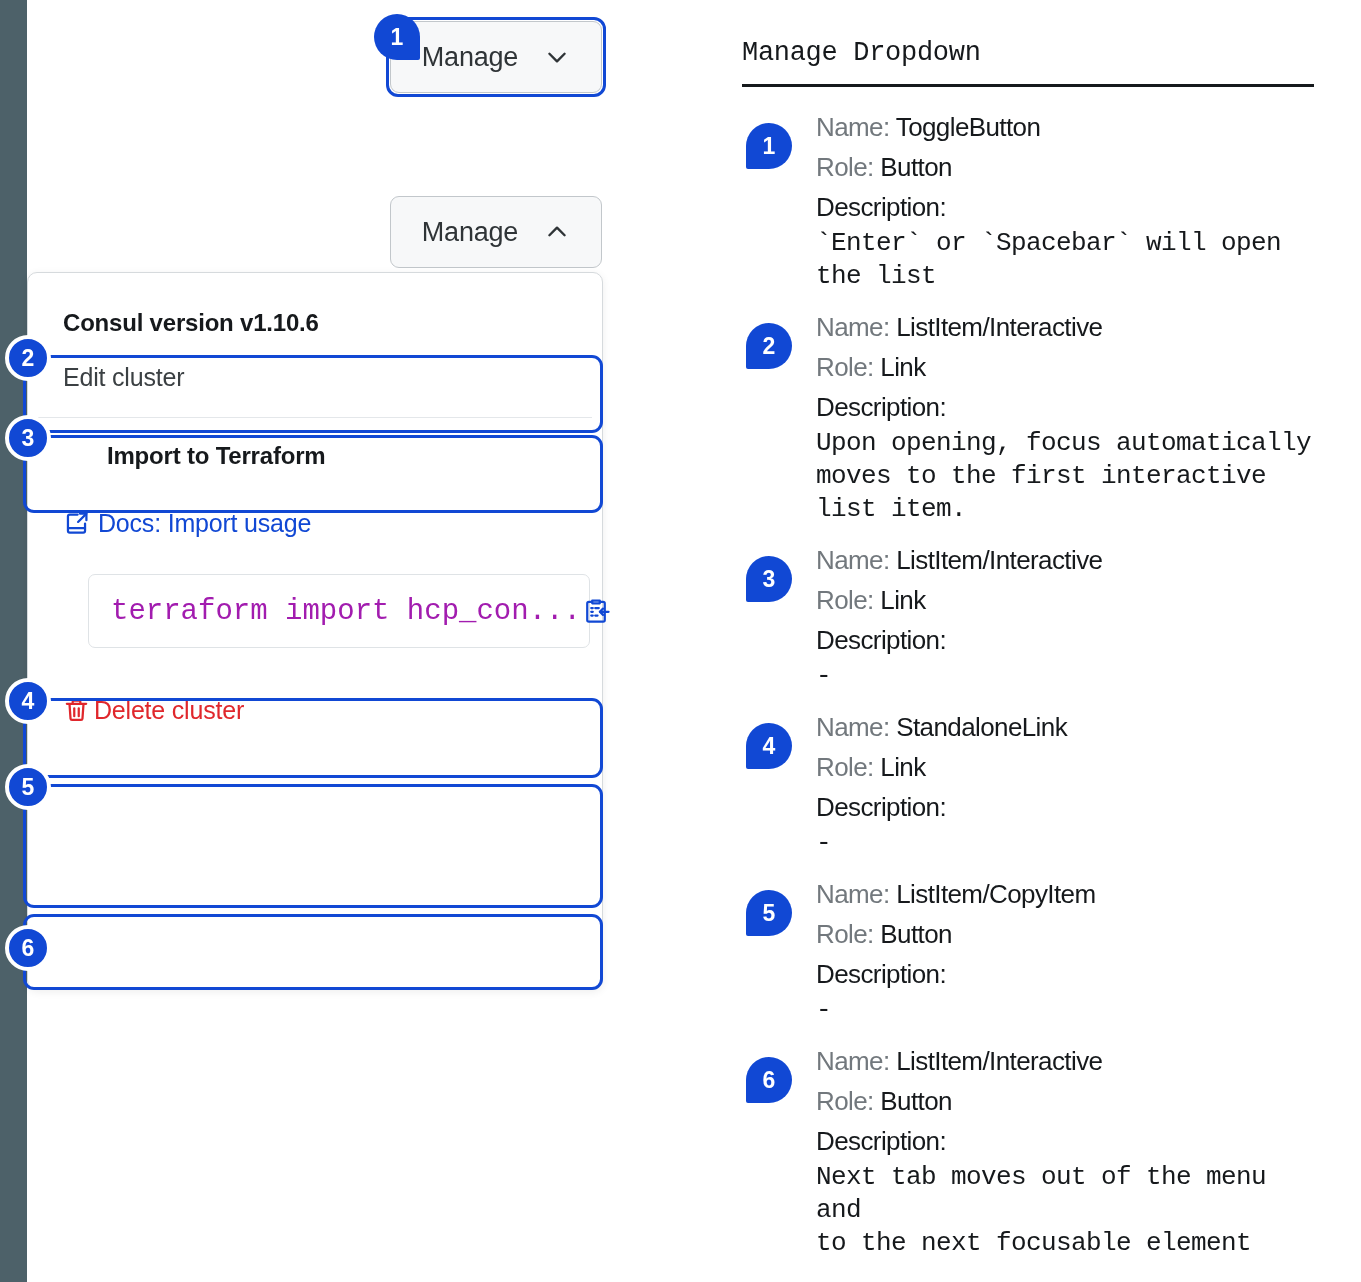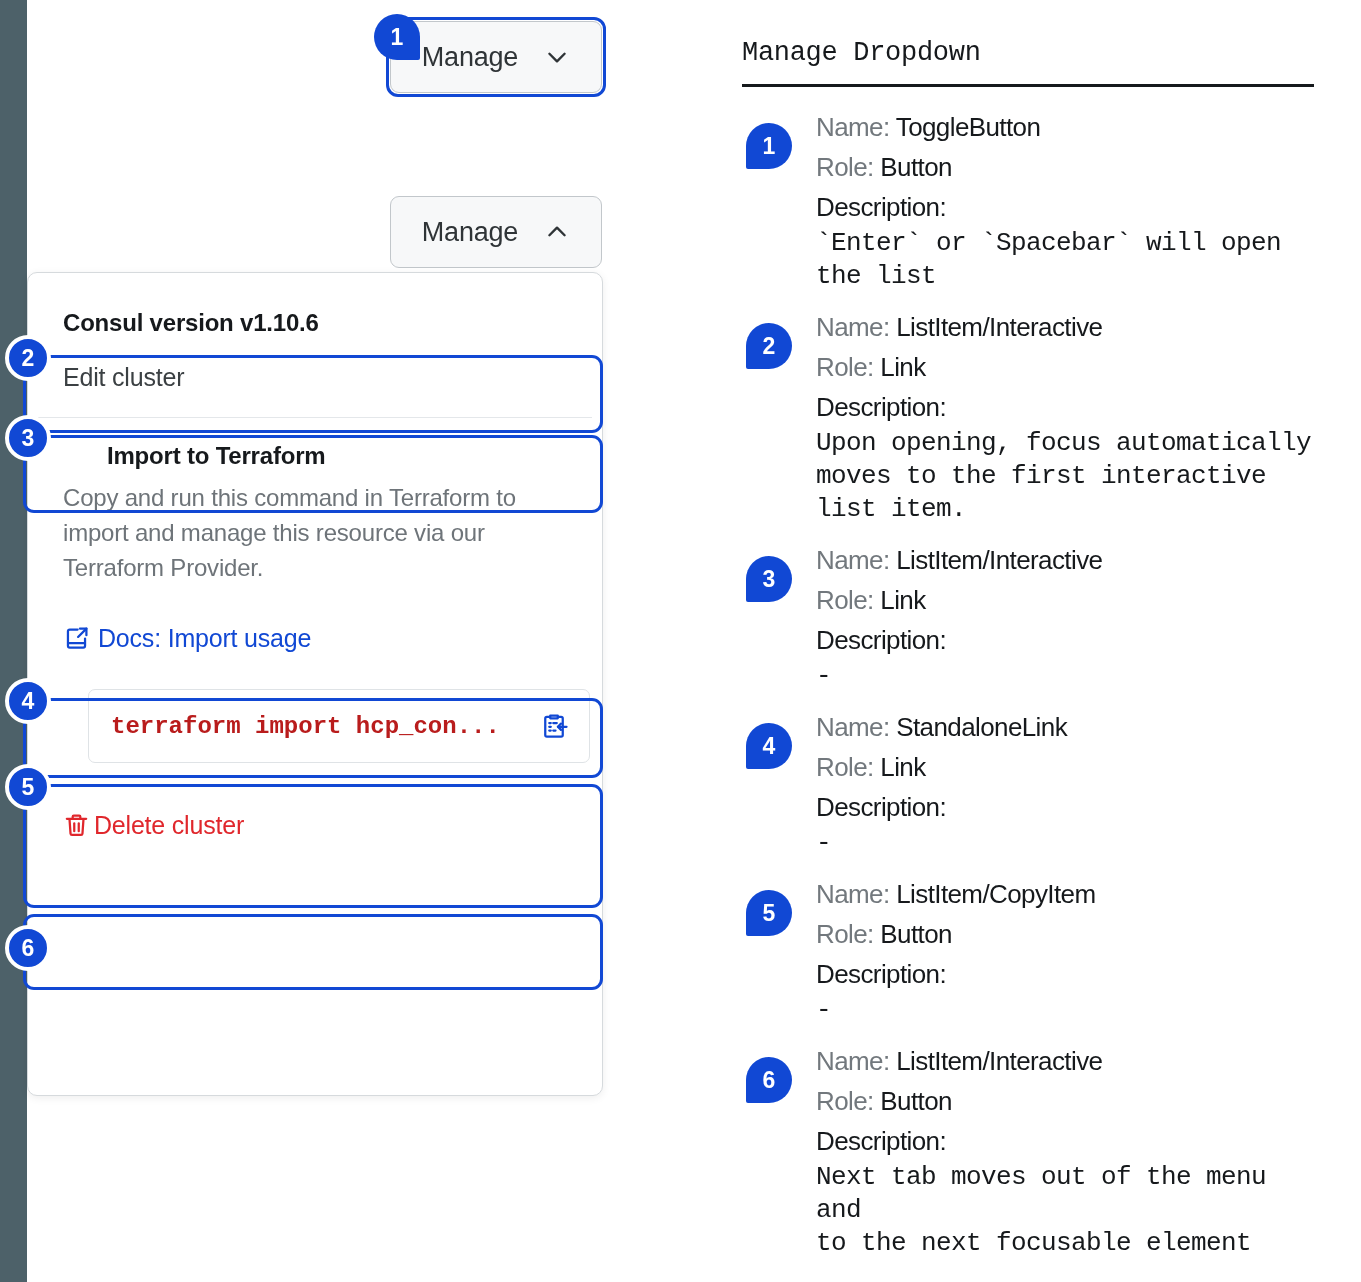--- a/index.html
+++ b/index.html
@@ -38,21 +38,21 @@
   .focus-ring-btn {
     position: absolute; left: 386px; top: 17px;
     width: 220px; height: 80px;
     border: 3px solid #1148d4; border-radius: 12px;
     pointer-events: none;
   }
 
   
   .dropdown {
     position: absolute; left: 27px; top: 272px;
-    width: 576px; height: 824px;
+    width: 576px; height: 718px;
     background: #ffffff;
     border: 1px solid #d6dadd;
     border-radius: 10px;
     box-shadow: 0 2px 8px rgba(0,0,0,0.07);
   }
   .dd-section-title {
     font-size: 24px; font-weight: bold; color: #16191c;
     padding: 36px 0 0 35px;
     letter-spacing: -0.2px;
   }
@@ -78,21 +78,21 @@
   .dd-copy-wrap { padding: 12px 0 0 60px; }
   .copy-field {
     width: 502px; height: 74px;
     border: 1px solid #dfe3e6; border-radius: 7px;
     background: #ffffff;
     display: flex; align-items: center; justify-content: space-between;
     padding: 0 20px 0 22px;
   }
   .copy-field .cmd {
     font-family: "Liberation Mono", monospace;
-    font-size: 24px; color: #b91c1c; white-space: nowrap; font-weight: bold;
+    font-size: 29px; color: #a21caf; white-space: nowrap;
   }
   .dd-delete {
     height: 80px; display: flex; align-items: center; gap: 4px;
     padding-left: 35px; font-size: 25px; color: #e0272c; font-weight: 500;
     letter-spacing: -0.2px;
   }
 
   
   .hl {
     position: absolute; left: 23px; width: 580px;
@@ -182,21 +182,20 @@
     <div class="dd-section-title">Consul version v1.10.6</div>
 
 
     <div class="dd-row">
       <span>Edit cluster</span>
     </div>
 
     <div class="dd-divider"></div>
 
     <div class="dd-block-title">Import to Terraform</div>
-    <div class="dd-block-body">Copy and run this command in Terraform to import and manage this resource via our Terraform Provider.</div>
 
     <div class="dd-link" style="margin-top:14px;gap:8px;">
       <span>
         <svg viewBox="0 0 24 24" width="27" height="27" fill="none" stroke="#1148d4" stroke-width="2" stroke-linecap="round" stroke-linejoin="round">
           <path d="M13 4H6a1.6 1.6 0 0 0-1.6 1.6v12.8A1.6 1.6 0 0 0 6 20h12a1.6 1.6 0 0 0 1.6-1.6V12"></path>
           <line x1="4.6" y1="16.2" x2="19.4" y2="16.2"></line>
           <polyline points="15,3.2 20.8,3.2 20.8,9"></polyline>
           <line x1="20.8" y1="3.2" x2="13.4" y2="10.6"></line>
         </svg>
       </span>

